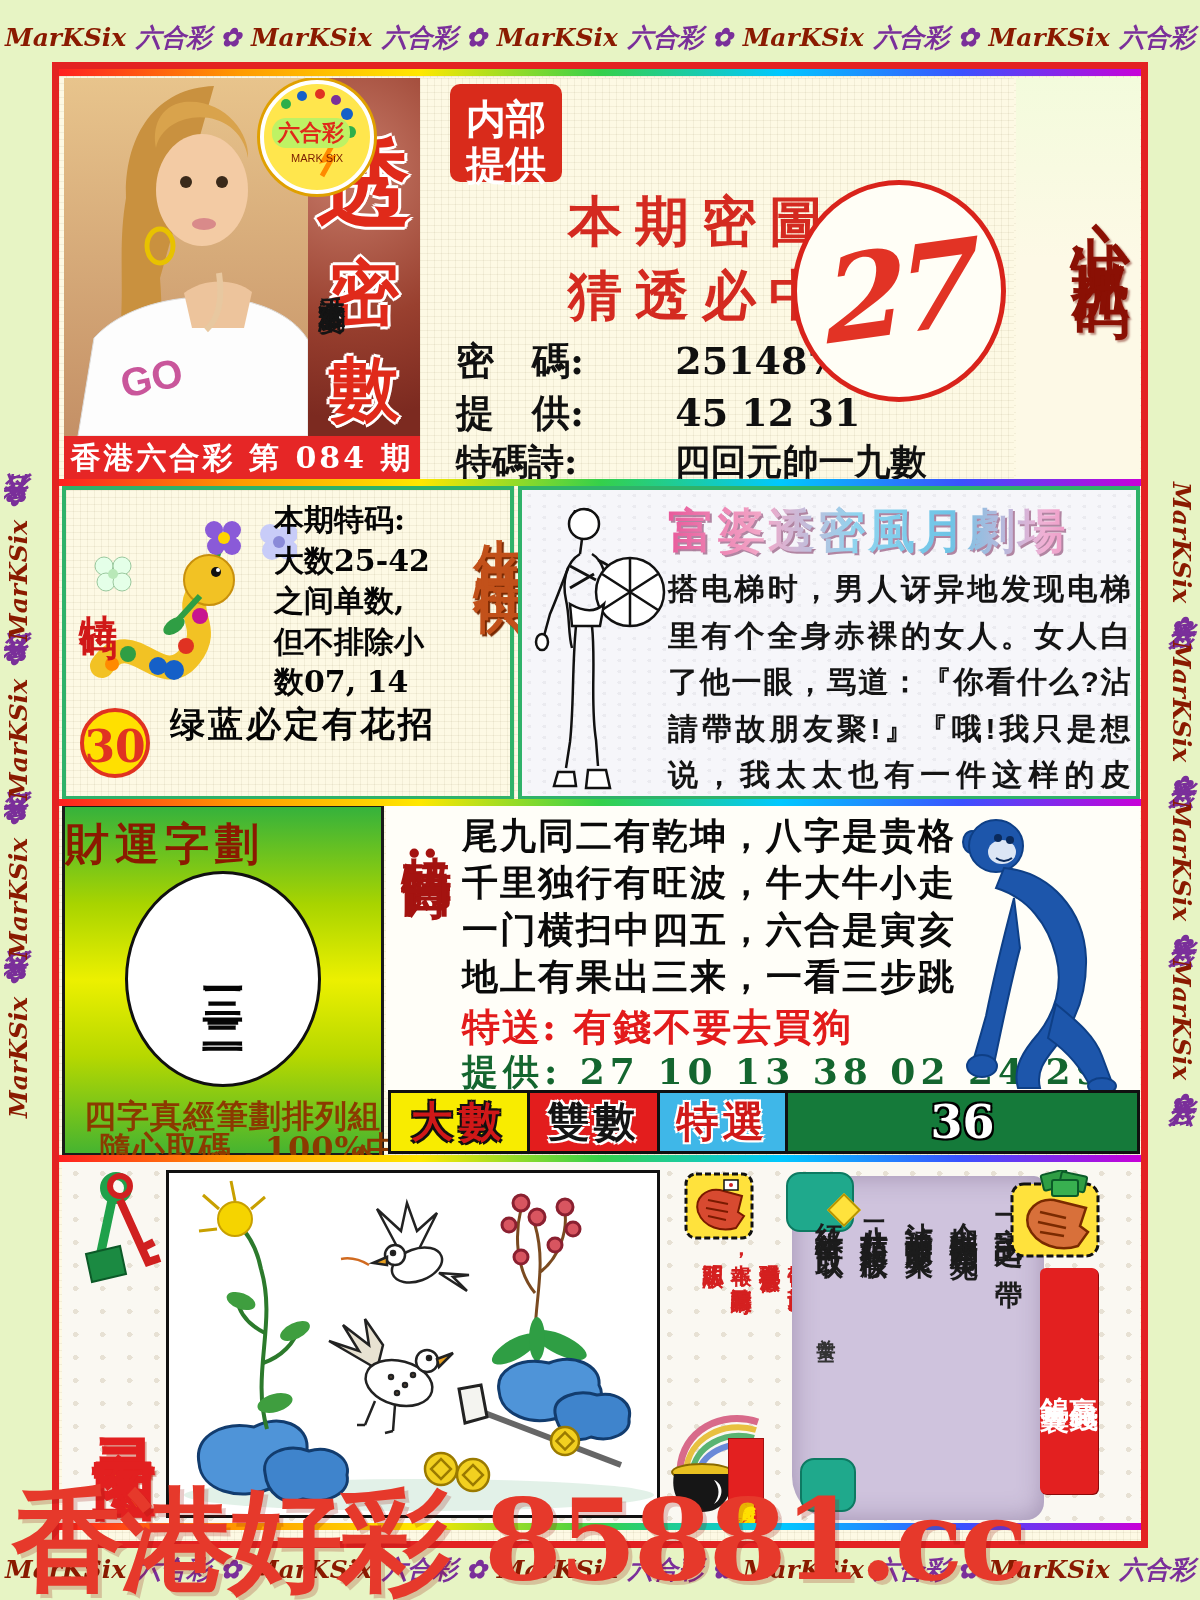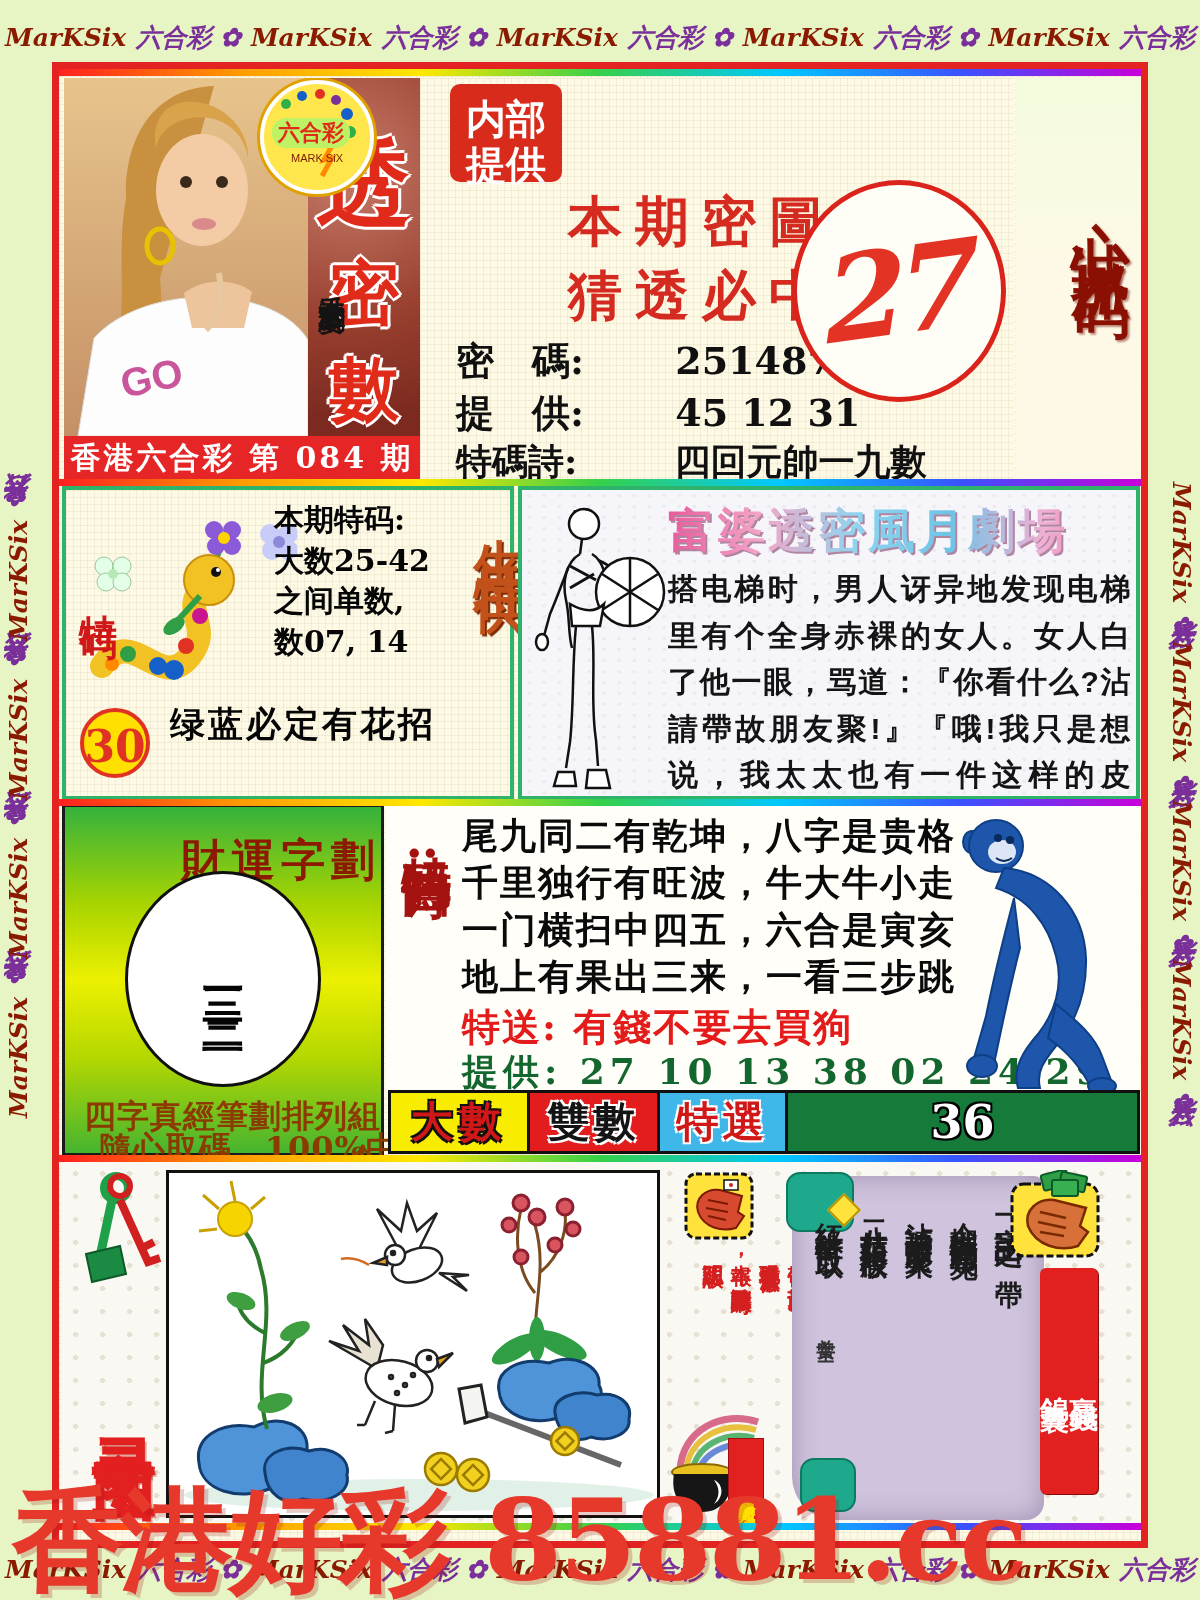--- a/index.html
+++ b/index.html
@@ -72,21 +72,21 @@
       background-color:#f6f6fa;background-image:radial-gradient(rgba(80,80,110,.07) 2px,transparent 2px);background-size:15px 11px;}
   .joke-title{left:146px;top:10px;width:470px;font-weight:bold;font-size:47px;letter-spacing:3px;white-space:nowrap;
       background:linear-gradient(90deg,#e85a9b,#f2a8c8,#8fd4ef,#6ec4e6,#f0b0d4,#e85a9b);
       -webkit-background-clip:text;background-clip:text;color:transparent;
       filter:drop-shadow(2px 2px 0 rgba(120,40,90,.55));}
   .joke-body{left:146px;top:76px;width:464px;font-weight:bold;font-size:30px;line-height:1.55;letter-spacing:1.5px;color:#141414;text-align:justify;}
 
   
   #fortune-panel{left:62px;top:804px;width:322px;height:352px;border:3px solid #1a1a1a;box-sizing:border-box;
       background:linear-gradient(180deg,#35b23c 0%,#a8d400 28%,#ecf000 50%,#b6d800 72%,#46b430 100%);}
-  .fort-title{left:0;top:24px;width:100%;text-align:right;font-weight:bold;font-size:44px;color:#8b1a00;letter-spacing:6px;}
+  .fort-title{left:0;top:8px;width:100%;text-align:left;font-weight:bold;font-size:44px;color:#8b1a00;letter-spacing:6px;}
   .fort-oval{left:60px;top:64px;width:196px;height:216px;background:#fff;border:3px solid #101010;border-radius:50%;
       display:flex;align-items:center;justify-content:center;box-sizing:border-box;}
   .fort-oval-text{writing-mode:vertical-rl;font-weight:bold;font-size:42px;color:#050505;letter-spacing:12px;}
   .fort-f{left:0;width:100%;text-align:right;font-weight:bold;font-size:32px;color:#8b3a00;letter-spacing:1px;}
 
   
   #poem-panel{left:386px;top:804px;width:754px;height:288px;background:#fffef8;}
   .poem-label{left:8px;top:12px;height:270px;writing-mode:vertical-rl;font-weight:bold;font-size:50px;color:#a41310;letter-spacing:7px;}
   .poem-lines{left:76px;top:8px;width:590px;}
   .poem-lines div{font-weight:bold;font-size:36px;line-height:47px;letter-spacing:2px;color:#0a0a0a;white-space:nowrap;}
@@ -260,20 +260,21 @@
         <circle cx="136" cy="66" r="2" fill="#fff"></circle>
       <path d="M118,92 L96,116" stroke="#2f9e44" stroke-width="6"></path>
       <ellipse cx="92" cy="122" rx="12" ry="7" fill="#2f9e44" transform="rotate(-35 92 122)"></ellipse>
     </svg>
     <div class="abs corner-label serif">特码</div>
     <div class="abs badge30 serif">30</div>
     <div class="abs tips serif">
       <div>本期特码:</div>
       <div>大数25-42</div>
       <div>之间单数,</div>
+      <div>但不排除小</div>
       <div>数07, 14</div>
     </div>
     <div class="abs verses serif">
       <div>绿蓝必定有花招</div>
     </div>
     <div class="abs zside serif">生肖特供</div>
   </div>
 
   <div class="abs" id="joke-panel">
     <svg class="abs" style="left:4px;top:6px;" width="140" height="298" viewBox="0 0 140 298">

